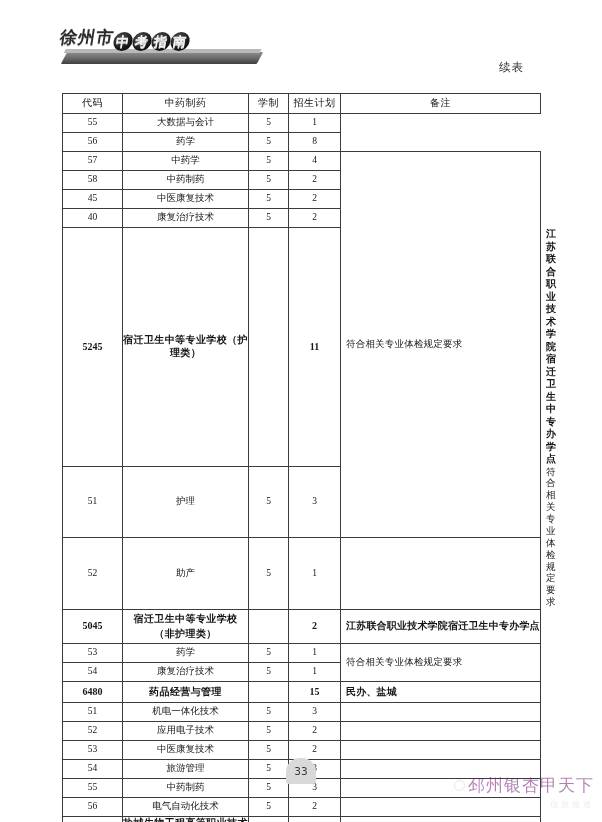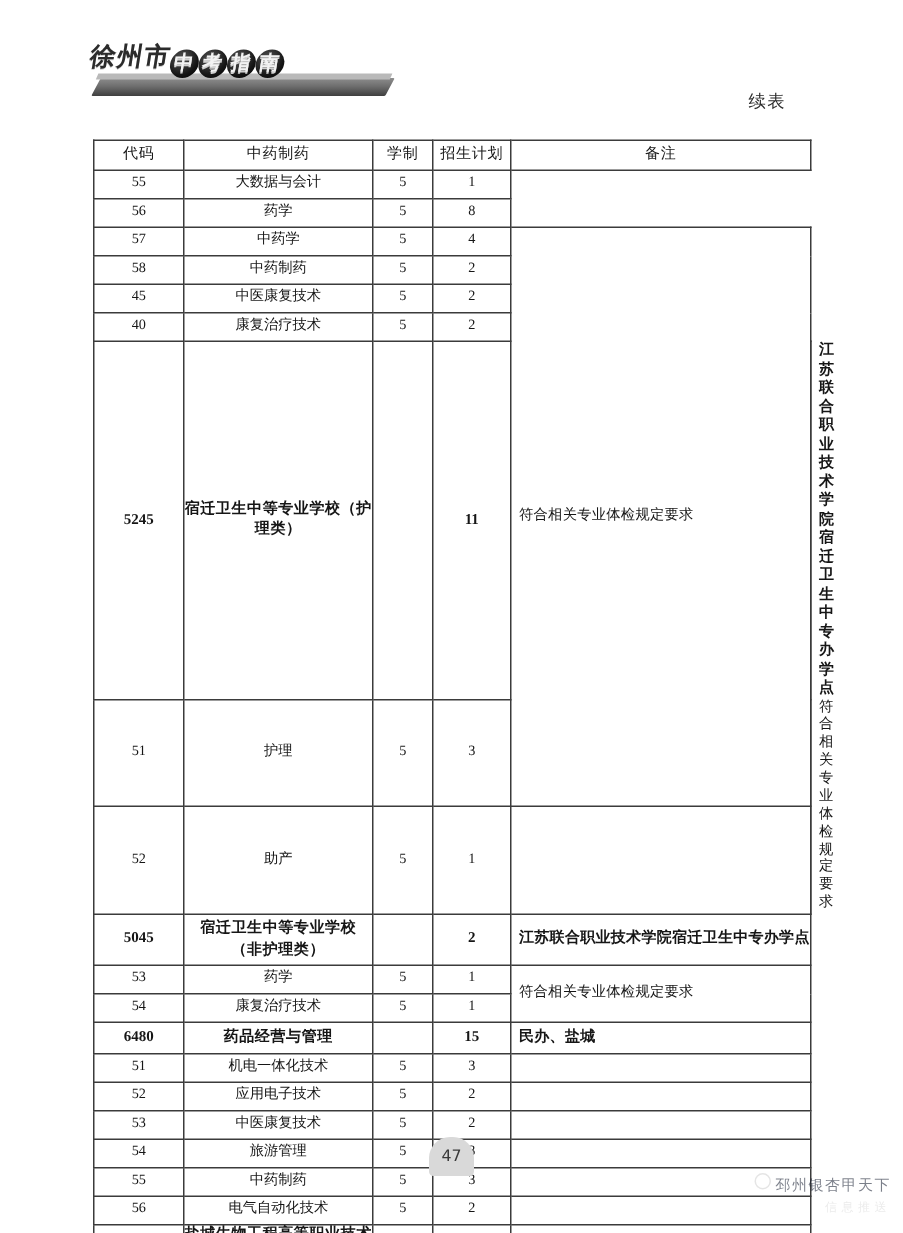--- a/index.html
+++ b/index.html
@@ -156,22 +156,22 @@
 
   
   .watermark {
     position: absolute;
     right: 8px;
     bottom: 12px;
     text-align: right;
     opacity: 0.55;
   }
   .watermark-main {
-    font-size: 10px;
-    color: #0f172a;
+    font-size: 17px;
+    color: #701a75;
     font-family: Liberation Sans, sans-serif;
     letter-spacing: 1px;
     white-space: nowrap;
   }
   .watermark-sub {
     font-size: 8px;
     color: #dcdcdc;
     letter-spacing: 3px;
     margin-top: 2px;
     font-family: "DejaVu Sans", "Liberation Sans", sans-serif;
@@ -347,18 +347,18 @@
           <td>5048</td>
           <td class="school-name">盐城生物工程高等职业技术学校</td>
           <td></td>
           <td>2</td>
           <td class="note">江苏联合职业技术学院盐城生物工程分院</td>
         </tr>
       </tbody>
   </table>
 </div>
 
-<div class="page-number">47</div>
+<div class="page-number">33</div>
 
 <div class="watermark">
   <div class="watermark-main"><span class="wm-mark"></span><span>邳州银杏甲天下</span></div>
   <div class="watermark-sub">信息推送</div>
 </div>
 
 </body></html>

